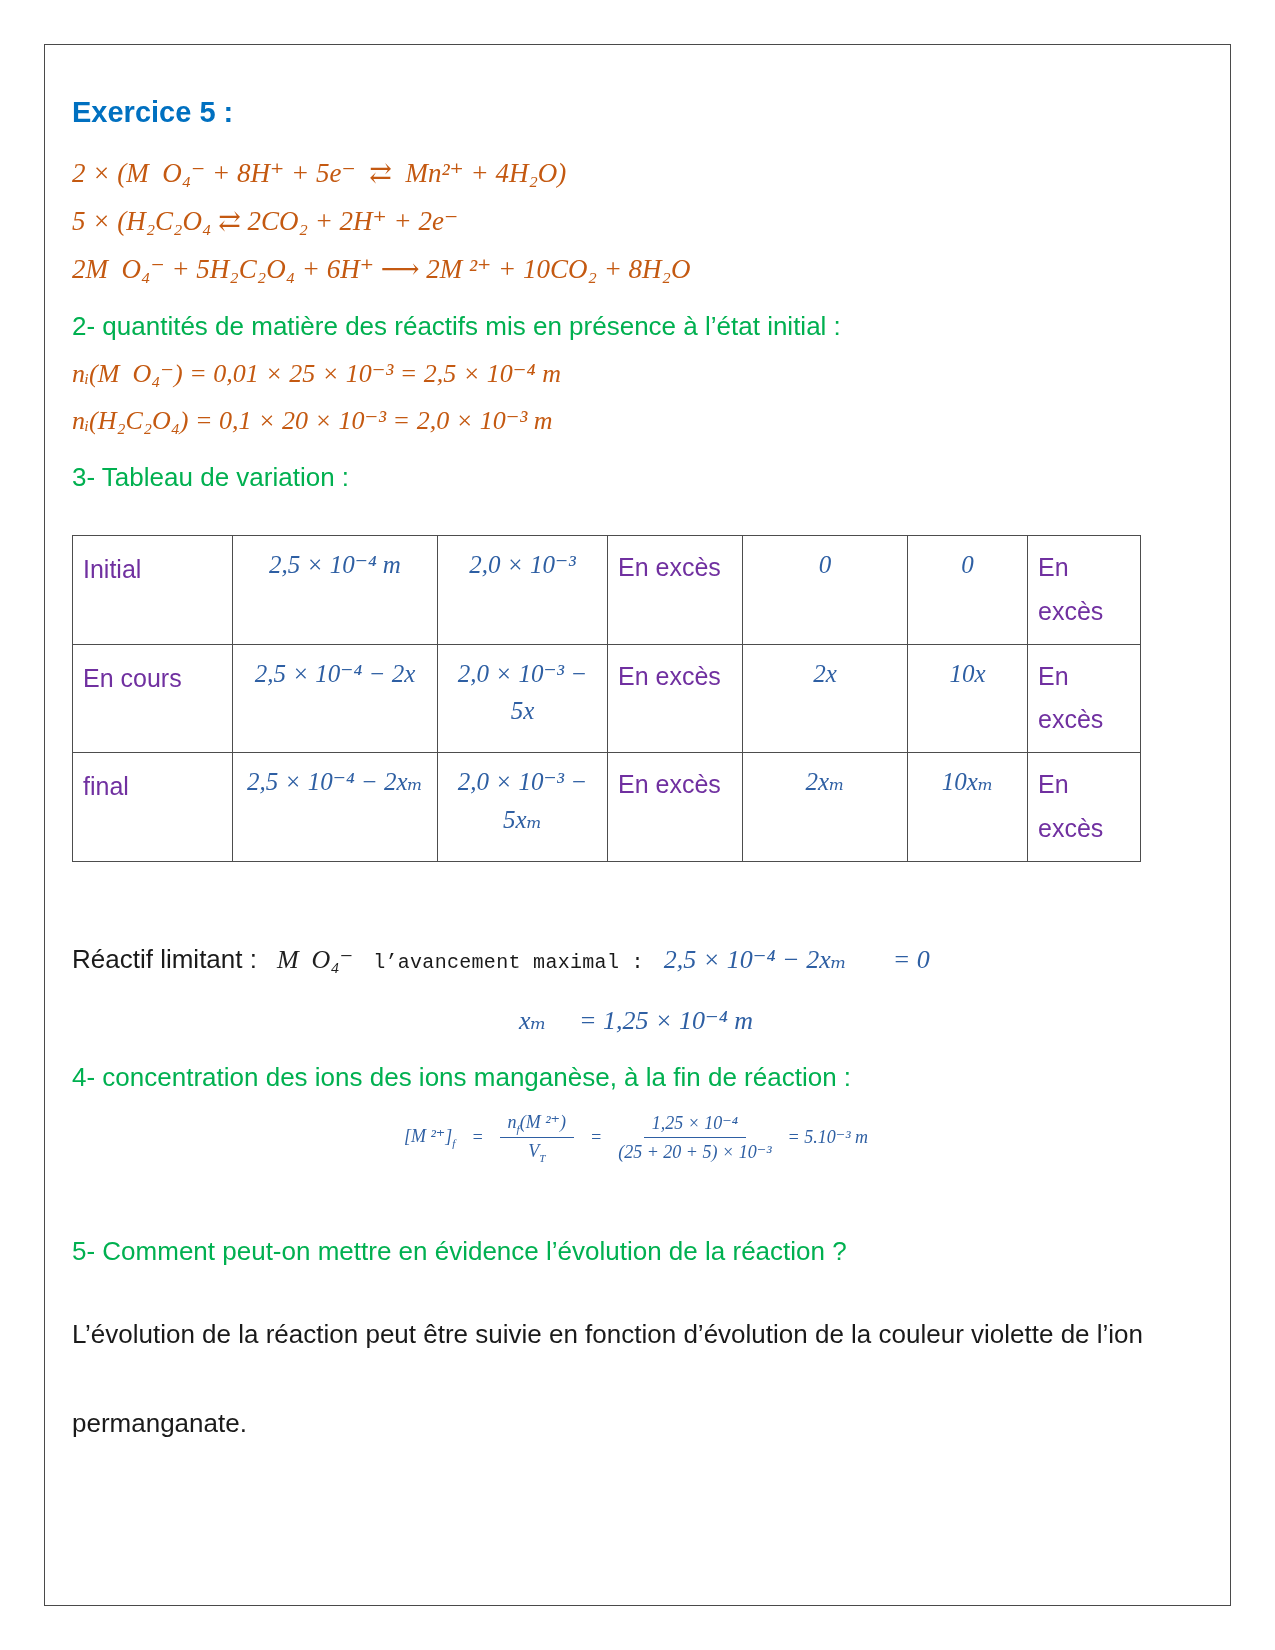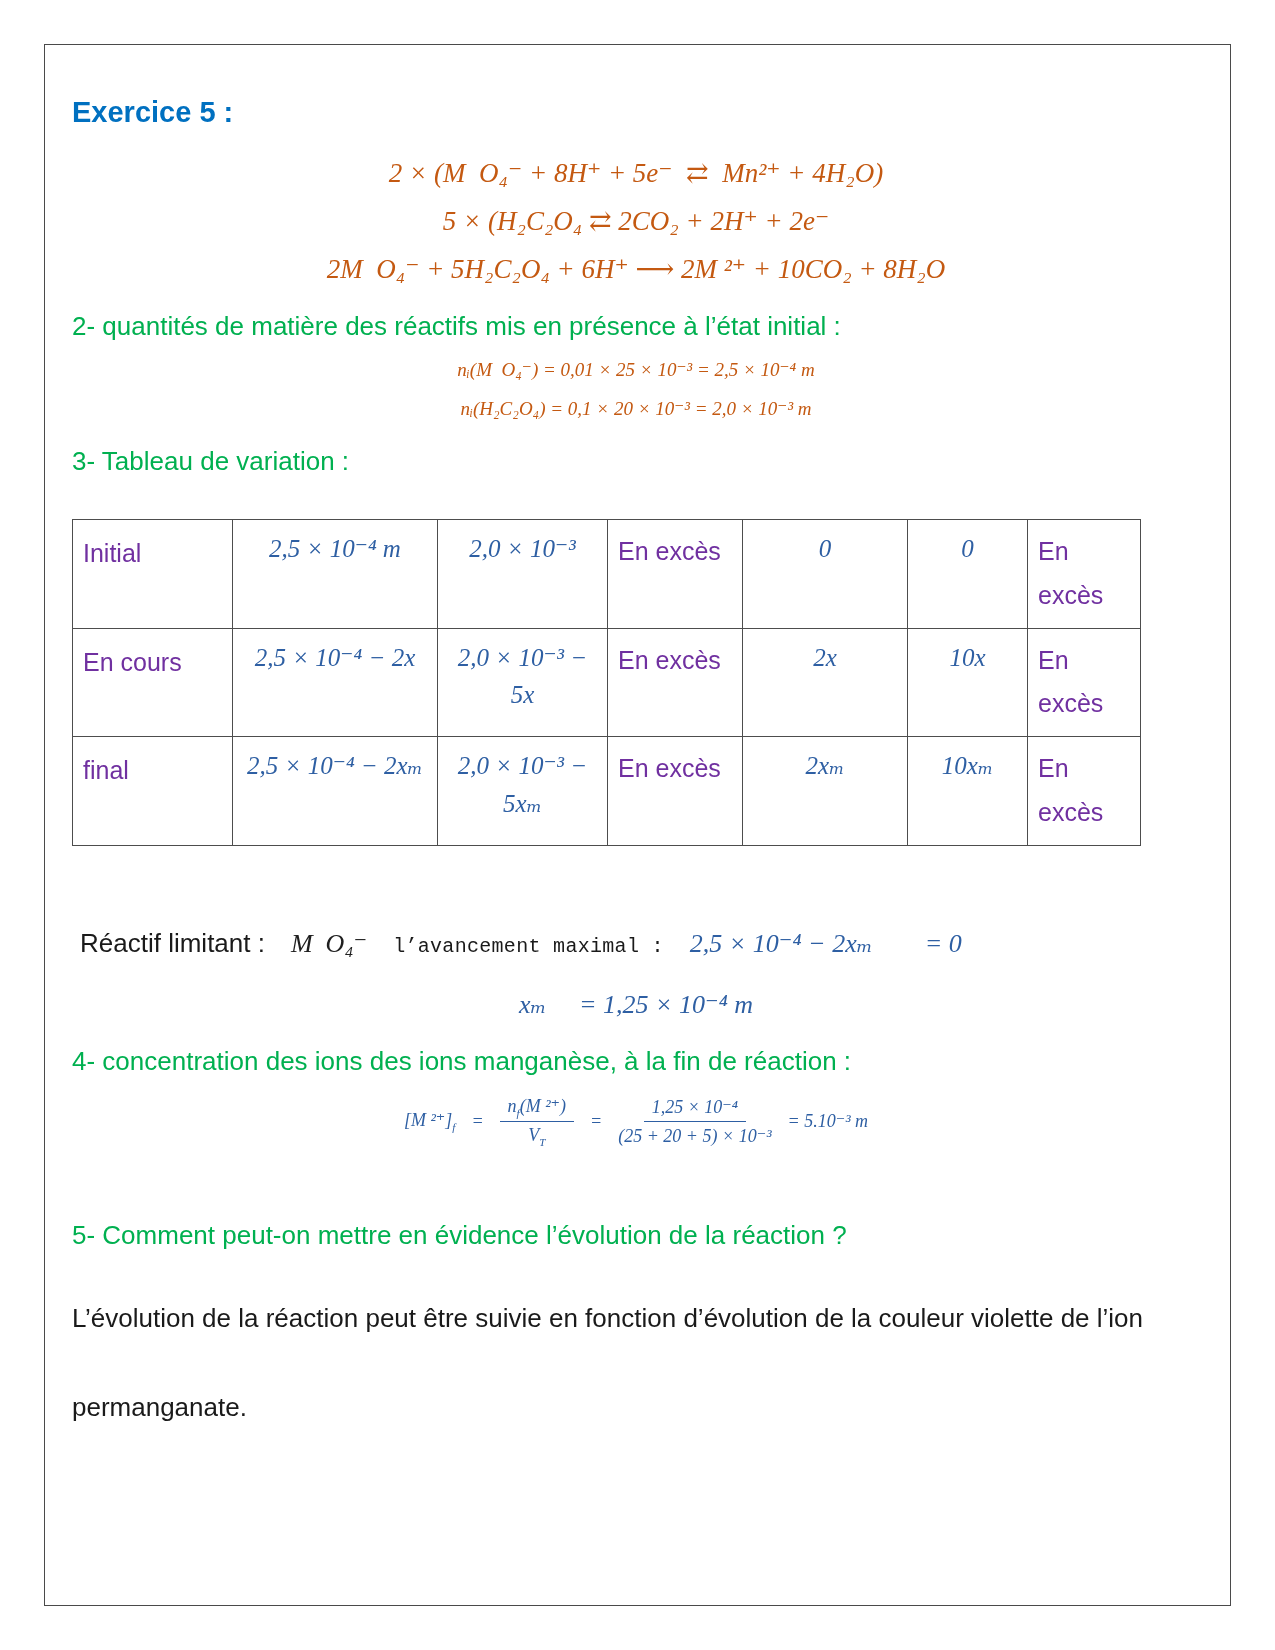--- a/index.html
+++ b/index.html
@@ -35,26 +35,26 @@
   }
   .math {
     font-family: "Liberation Serif", "DejaVu Serif", serif;
     font-style: italic;
     white-space: pre-wrap;
   }
   .orange { color: #C45911; }
   .blue   { color: #2E5FA3; }
   .dark   { color: #1f1f1f; font-style: italic; }
   .eqline {
-    text-align: center;
+    text-align: left;
     font-size: 27px;
     margin: 16px 0;
     font-style: italic;
   }
-  .eqline.small { font-size: 19px; }
+  .eqline.small { font-size: 26px; }
 
   table.variation {
     border-collapse: collapse;
     width: 1068px;
     margin-top: 42px;
     table-layout: fixed;
   }
   table.variation td {
     border: 1.2px solid #4d4d4d;
     vertical-align: top;
@@ -80,23 +80,23 @@
   }
   td.excess {
     color: #7030A0;
     font-size: 25px;
     line-height: 1.75;
     height: 90px;
   }
   .limiting {
     display: flex;
     align-items: baseline;
-    gap: 26px;
-    font-size: 26px;
-    margin: 82px 0 0 8px;
+    gap: 20px;
+    font-size: 26px;
+    margin: 82px 0 0 0;
     flex-wrap: wrap;
   }
   .limiting .mid { font-size: 20px; letter-spacing: 0.3px; font-family: Liberation Mono, monospace; }
   .limiting .zero { margin-left: 26px; }
   .xm-line {
     text-align: center;
     font-size: 26px;
     margin-top: 30px;
   }
   .eq4 {

